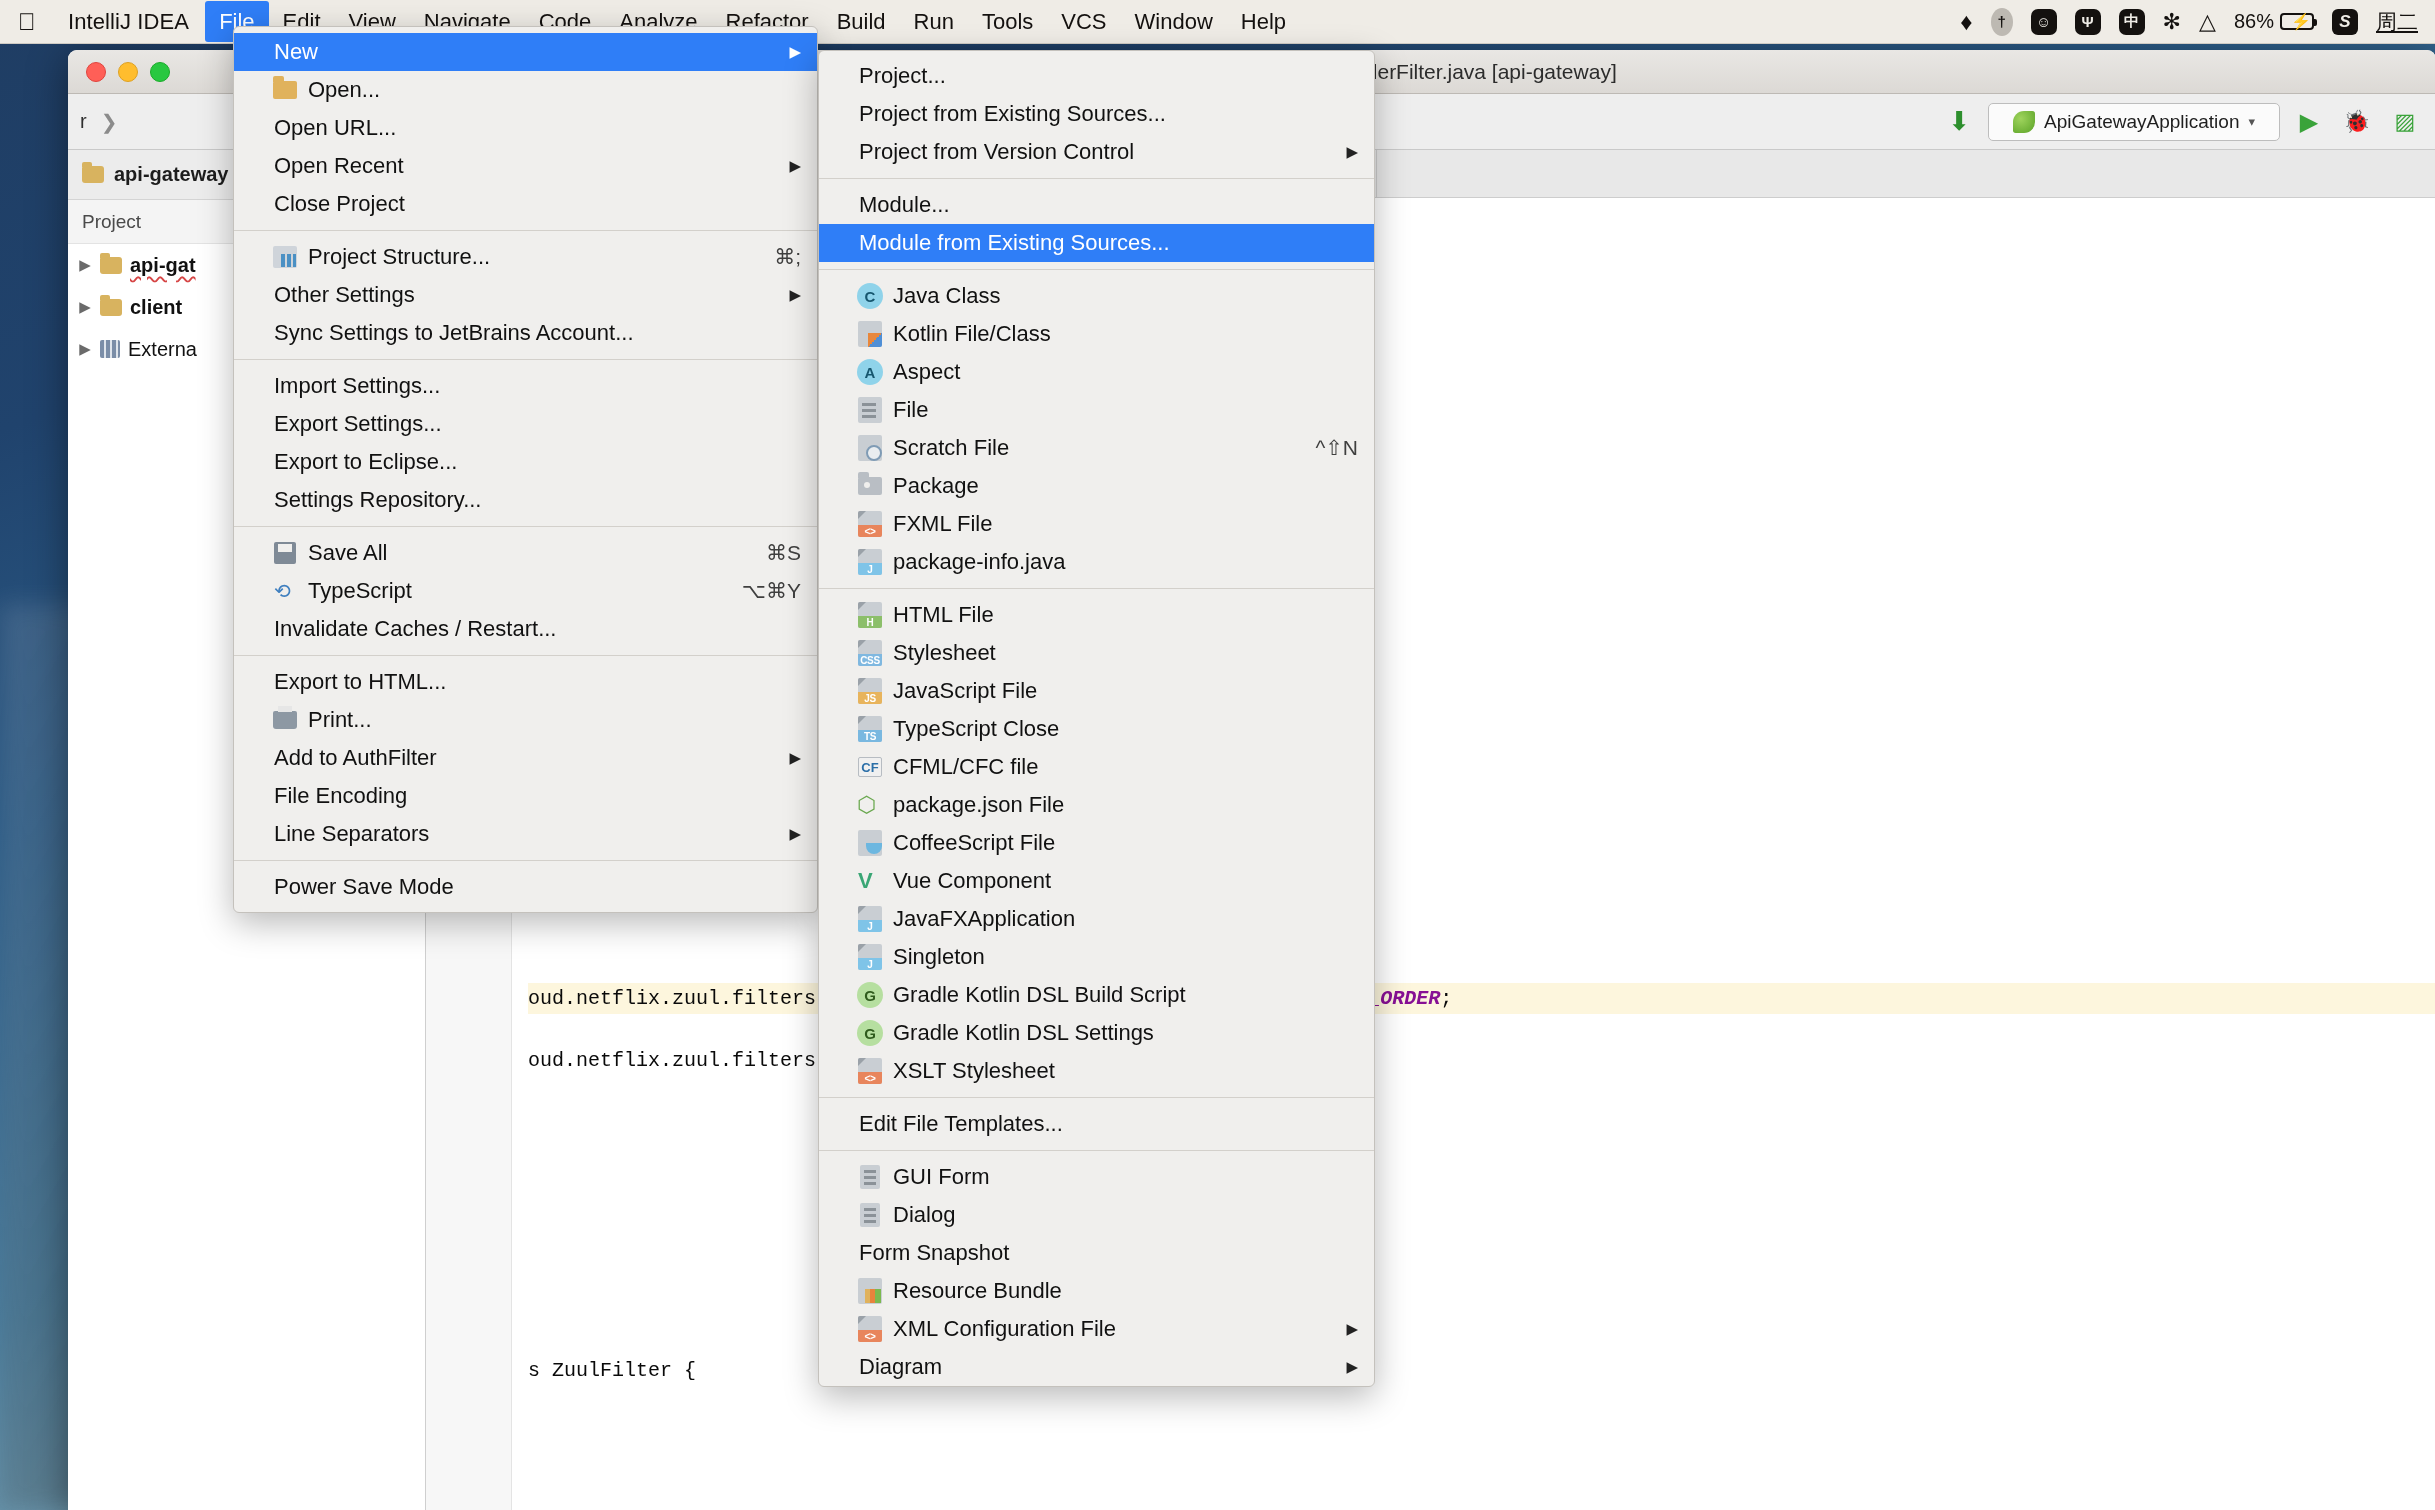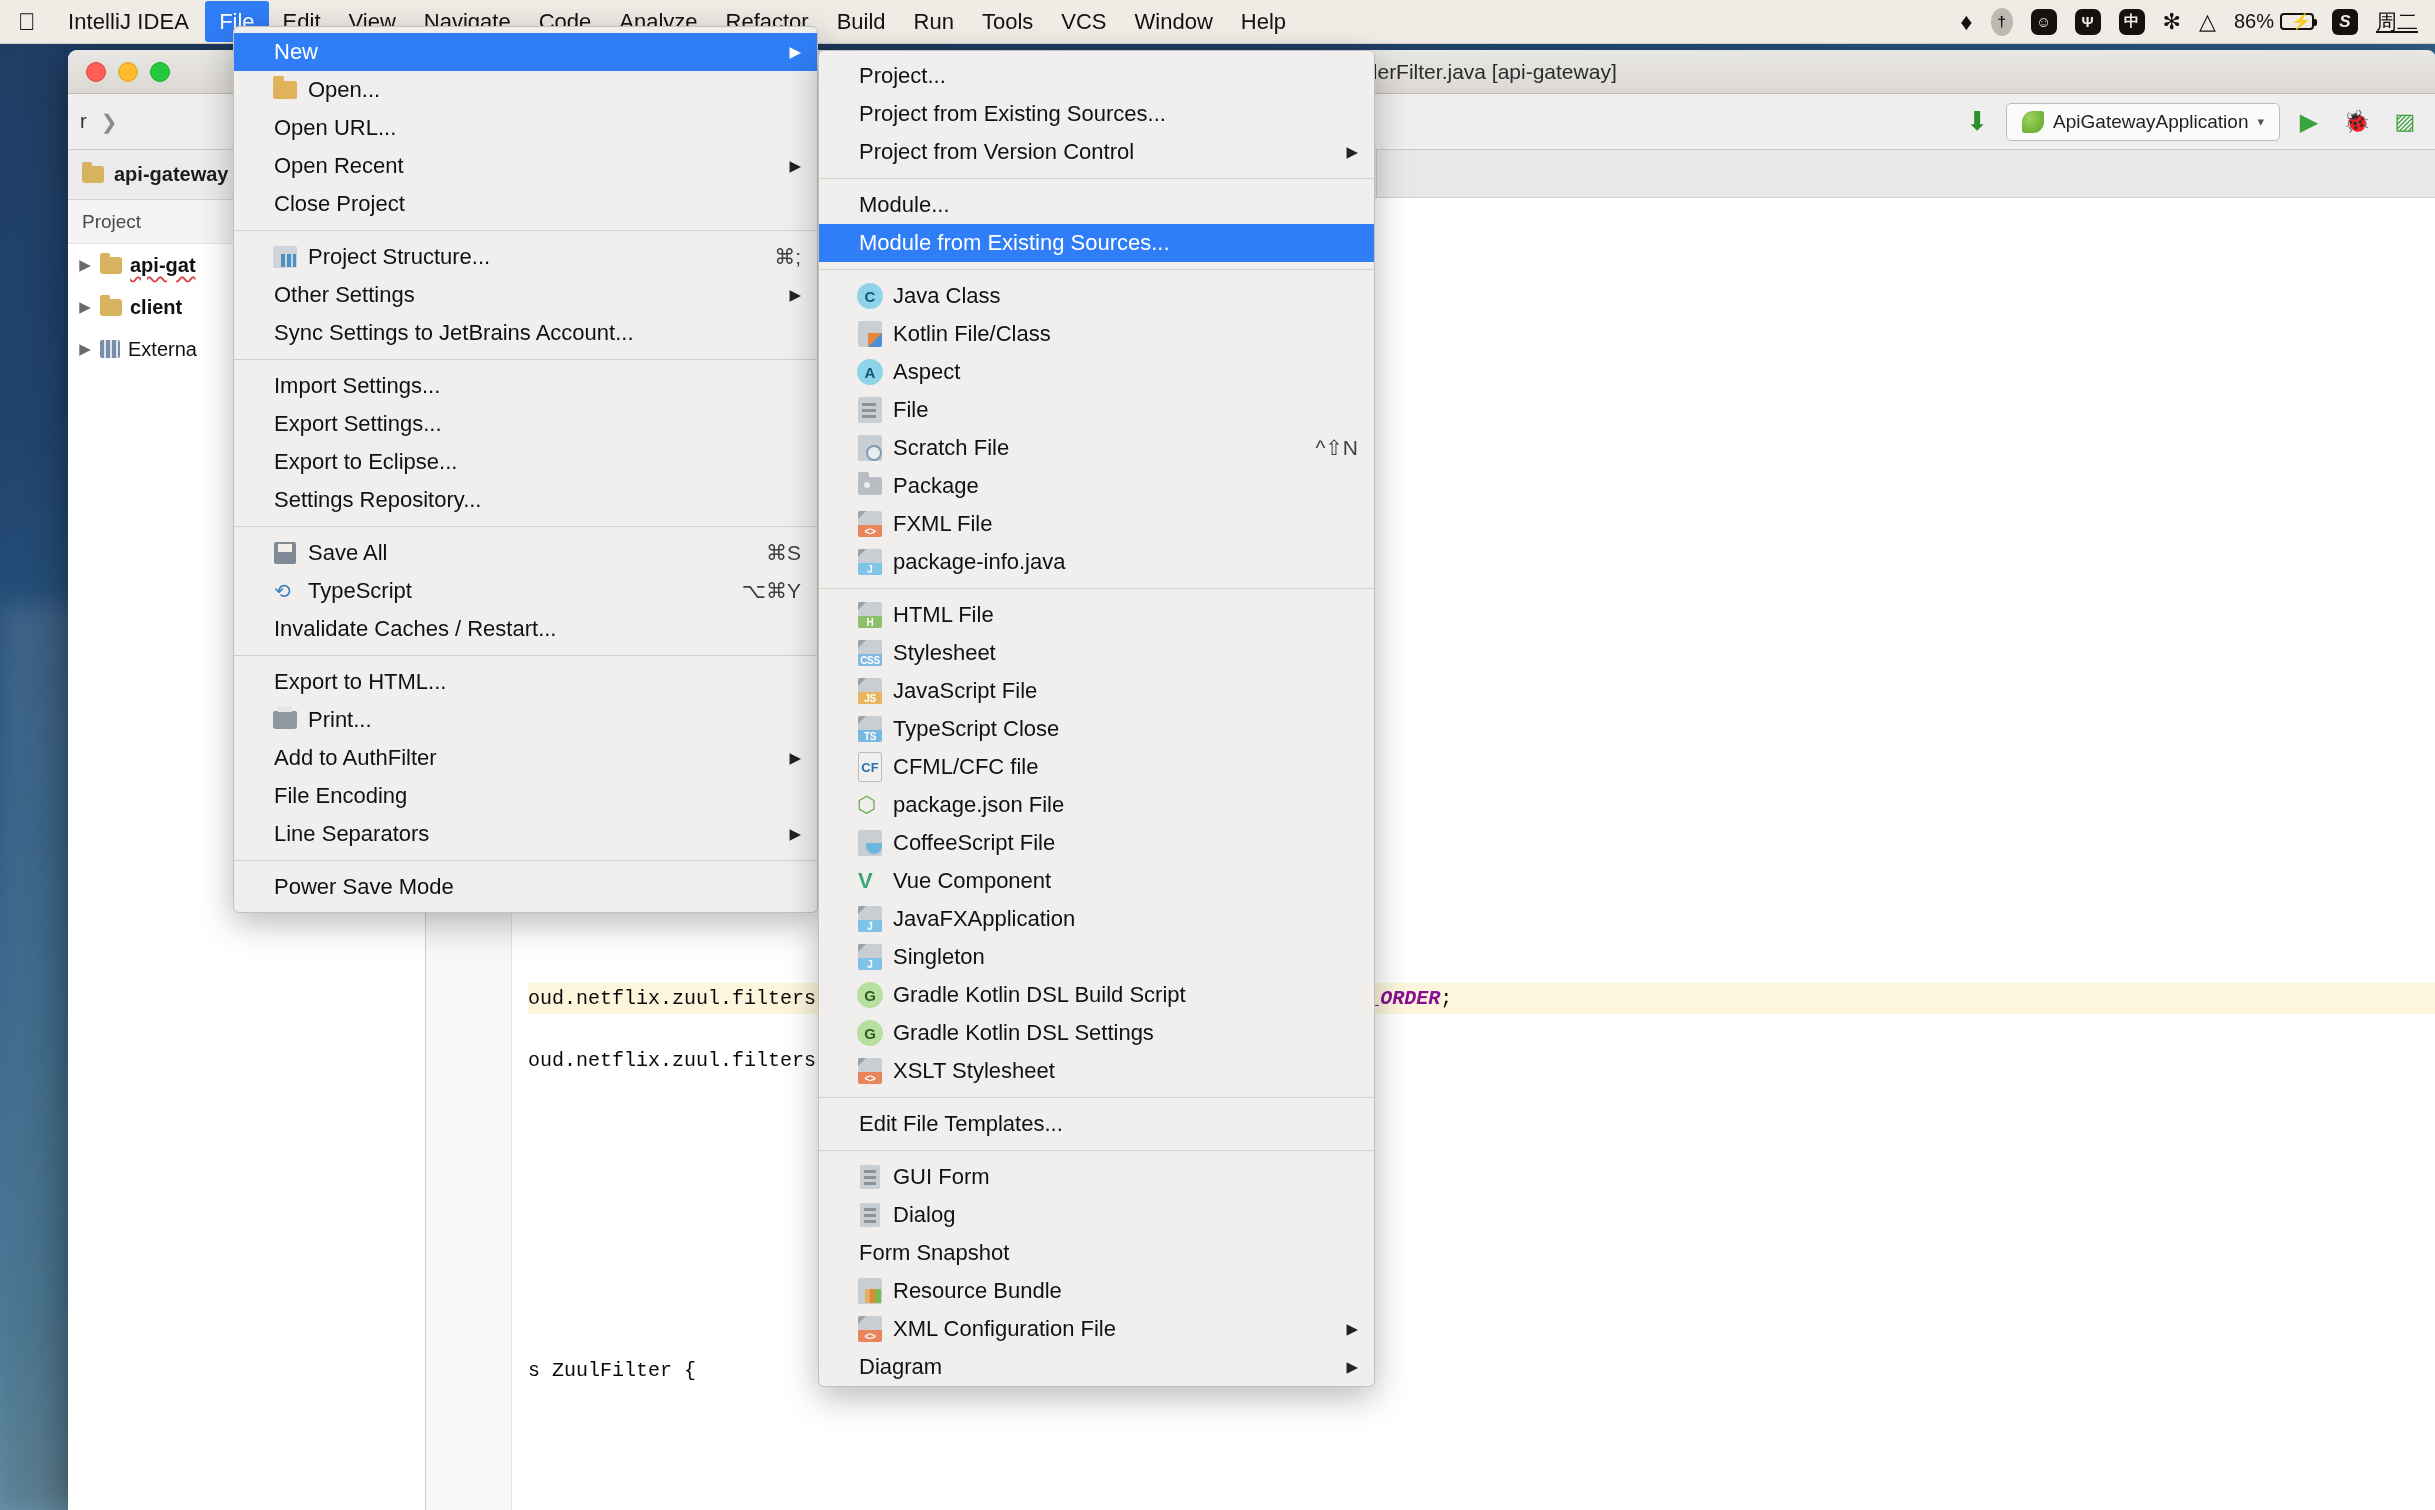--- a/index.html
+++ b/index.html
@@ -92,21 +92,21 @@
   }
   .crumb { font-size: 20px; color: #2f2f2f; }
   .crumb-sep { color: #8b8b8b; font-size: 20px; padding: 0 4px; }
   .tb-spacer { flex: 1; }
   .icon-btn {
     width: 38px; height: 38px; display: inline-flex; align-items: center;
     justify-content: center; border-radius: 4px; font-size: 22px; color: #3a3a3a;
   }
   .runcfg {
     display: inline-flex; align-items: center; gap: 9px;
-    height: 38px; padding: 0 15px; background: #fbfbfb;
+    height: 38px; padding: 0 24px; background: #fbfbfb;
     border: 1px solid #bdbdbd; border-radius: 5px; font-size: 19px; color: #1f1f1f;
   }
   .leaf {
     width: 22px; height: 22px; border-radius: 50% 12% 50% 12%;
     background: radial-gradient(circle at 35% 35%, #9fd45d, #5aa226);
     display: inline-block;
   }
   .caret-down { font-size: 13px; color: #555; }
   .run-play { color: #3aa33a; font-size: 24px; }
   .run-debug { color: #3aa33a; font-size: 22px; }
@@ -247,21 +247,21 @@
   }
   .b-j   { background:#7fc4e8; color:#164d66; }
   .b-css { background:#7fb8e0; color:#10394f; }
   .b-js  { background:#e8b45c; color:#4a3206; }
   .b-ts  { background:#79b8e0; color:#0f3a52; }
   .b-h   { background:#8cbf6a; color:#1d3a0e; }
   .b-x   { background:#e8855c; color:#4a1c08; }
   .circ { width: 26px; height: 26px; border-radius: 50%; display:inline-flex; align-items:center; justify-content:center; font-size:15px; font-weight:bold; }
   .c-blue { background:#8fd3ea; color:#16566e; }
   .c-green { background:#b6dfa0; color:#2f5b1d; }
-  .gi-cf { width: 24px; height: 30px; background:#f0f0f0; border:1px solid #b7bcc2; border-radius:2px; color:#2b6fa8; font-size:13px; font-weight:bold; display:inline-flex; align-items:center; justify-content:center; }
+  .gi-cf { width: 24px; height: 20px; background:#f0f0f0; border:1px solid #b7bcc2; border-radius:2px; color:#2b6fa8; font-size:13px; font-weight:bold; display:inline-flex; align-items:center; justify-content:center; }
   .gi-node { width: 26px; height: 26px; color:#6aa84f; font-size:22px; line-height:26px; }
   .gi-vue { width: 24px; height: 22px; color:#3aa675; font-size:22px; line-height:22px; font-weight:bold; }
   .gi-coffee { width: 24px; height: 26px; background:#c9ced3; border-radius:2px; position:relative; }
   .gi-coffee::after { content:""; position:absolute; right:0; bottom:2px; width:16px; height:11px; background:#6cb7e0; border-radius:0 0 8px 8px; }
   .gi-kotlin { width: 24px; height: 26px; background:#c9ced3; border-radius:2px; position:relative; overflow:hidden; }
   .gi-kotlin::after { content:""; position:absolute; right:0; bottom:0; width:14px; height:14px;
      background: linear-gradient(135deg,#e8873c 50%, #4f8fd6 50%); }
   .gi-res { width: 24px; height: 26px; background:#c9ced3; border-radius:2px; position:relative; overflow:hidden; }
   .gi-res::after { content:""; position:absolute; right:1px; bottom:1px; width:16px; height:14px;
      background: linear-gradient(90deg,#e0b25c 0 5px,#e8833c 5px 10px,#7cb94f 10px 16px); }

